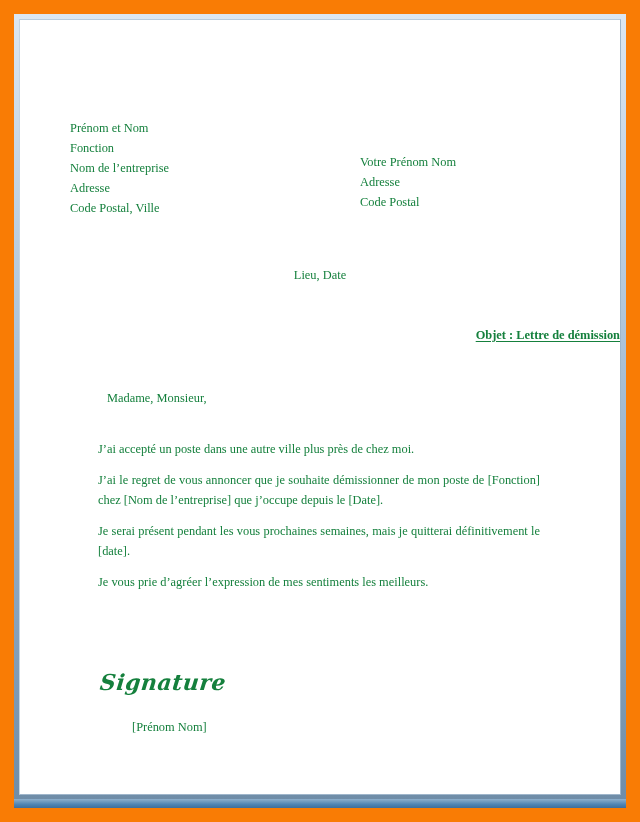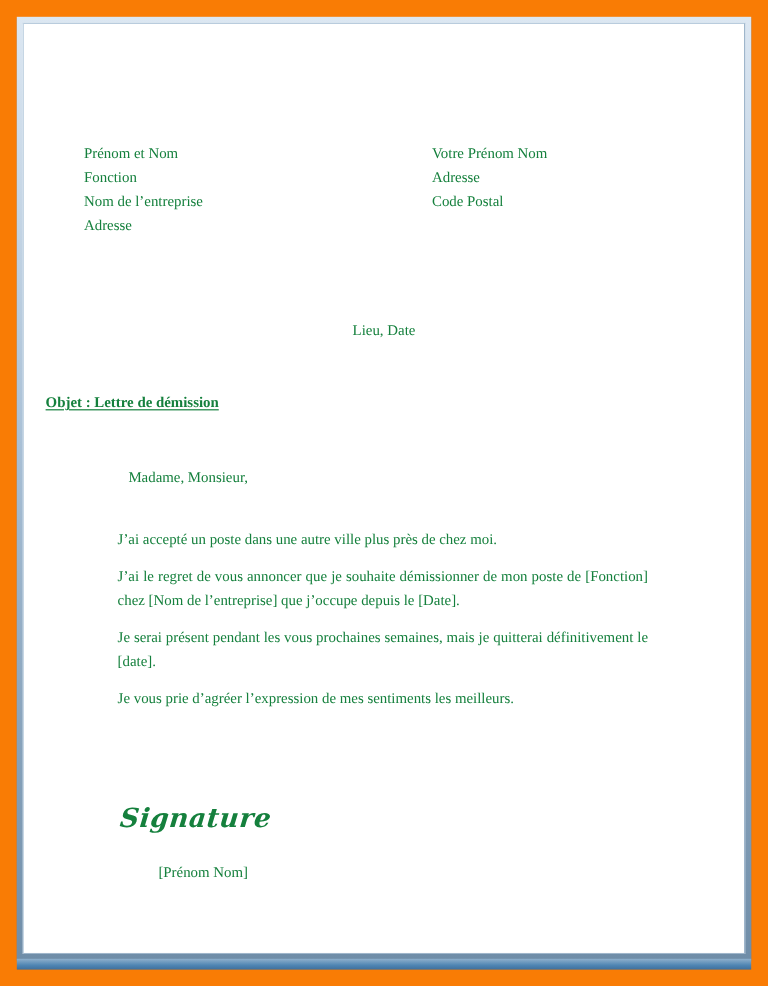--- a/index.html
+++ b/index.html
@@ -69,40 +69,41 @@
     left: 0;
     right: 0;
     display: flex;
   }
   .addr-left {
     margin-left: 50px;
     width: 290px;
   }
   .addr-right {
     width: 200px;
+    margin-top: 34px;
   }
   .addr-line {
     white-space: pre;
   }
 
   .place-date {
     position: absolute;
     top: 245px;
     left: 0;
     right: 0;
     text-align: center;
     box-sizing: border-box;
   }
 
   .subject {
     position: absolute;
     top: 305px;
     left: 0;
     right: 0;
-    text-align: left;
+    text-align: right;
     padding-left: 18px;
     box-sizing: border-box;
   }
   .subject span {
     font-weight: bold;
     text-decoration: underline;
     text-underline-offset: 2px;
   }
 
   .salutation {
@@ -154,20 +155,21 @@
 
     <div class="sheet">
 
       <div class="addresses">
 
         <div class="addr-left">
           <div class="addr-line">Prénom et Nom</div>
           <div class="addr-line">Fonction</div>
           <div class="addr-line">Nom de l’entreprise</div>
           <div class="addr-line">Adresse</div>
+          <div class="addr-line">Code Postal, Ville</div>
         </div>
 
         <div class="addr-right">
           <div class="addr-line">Votre Prénom Nom</div>
           <div class="addr-line">Adresse</div>
           <div class="addr-line">Code Postal</div>
         </div>
 
       </div>
 

